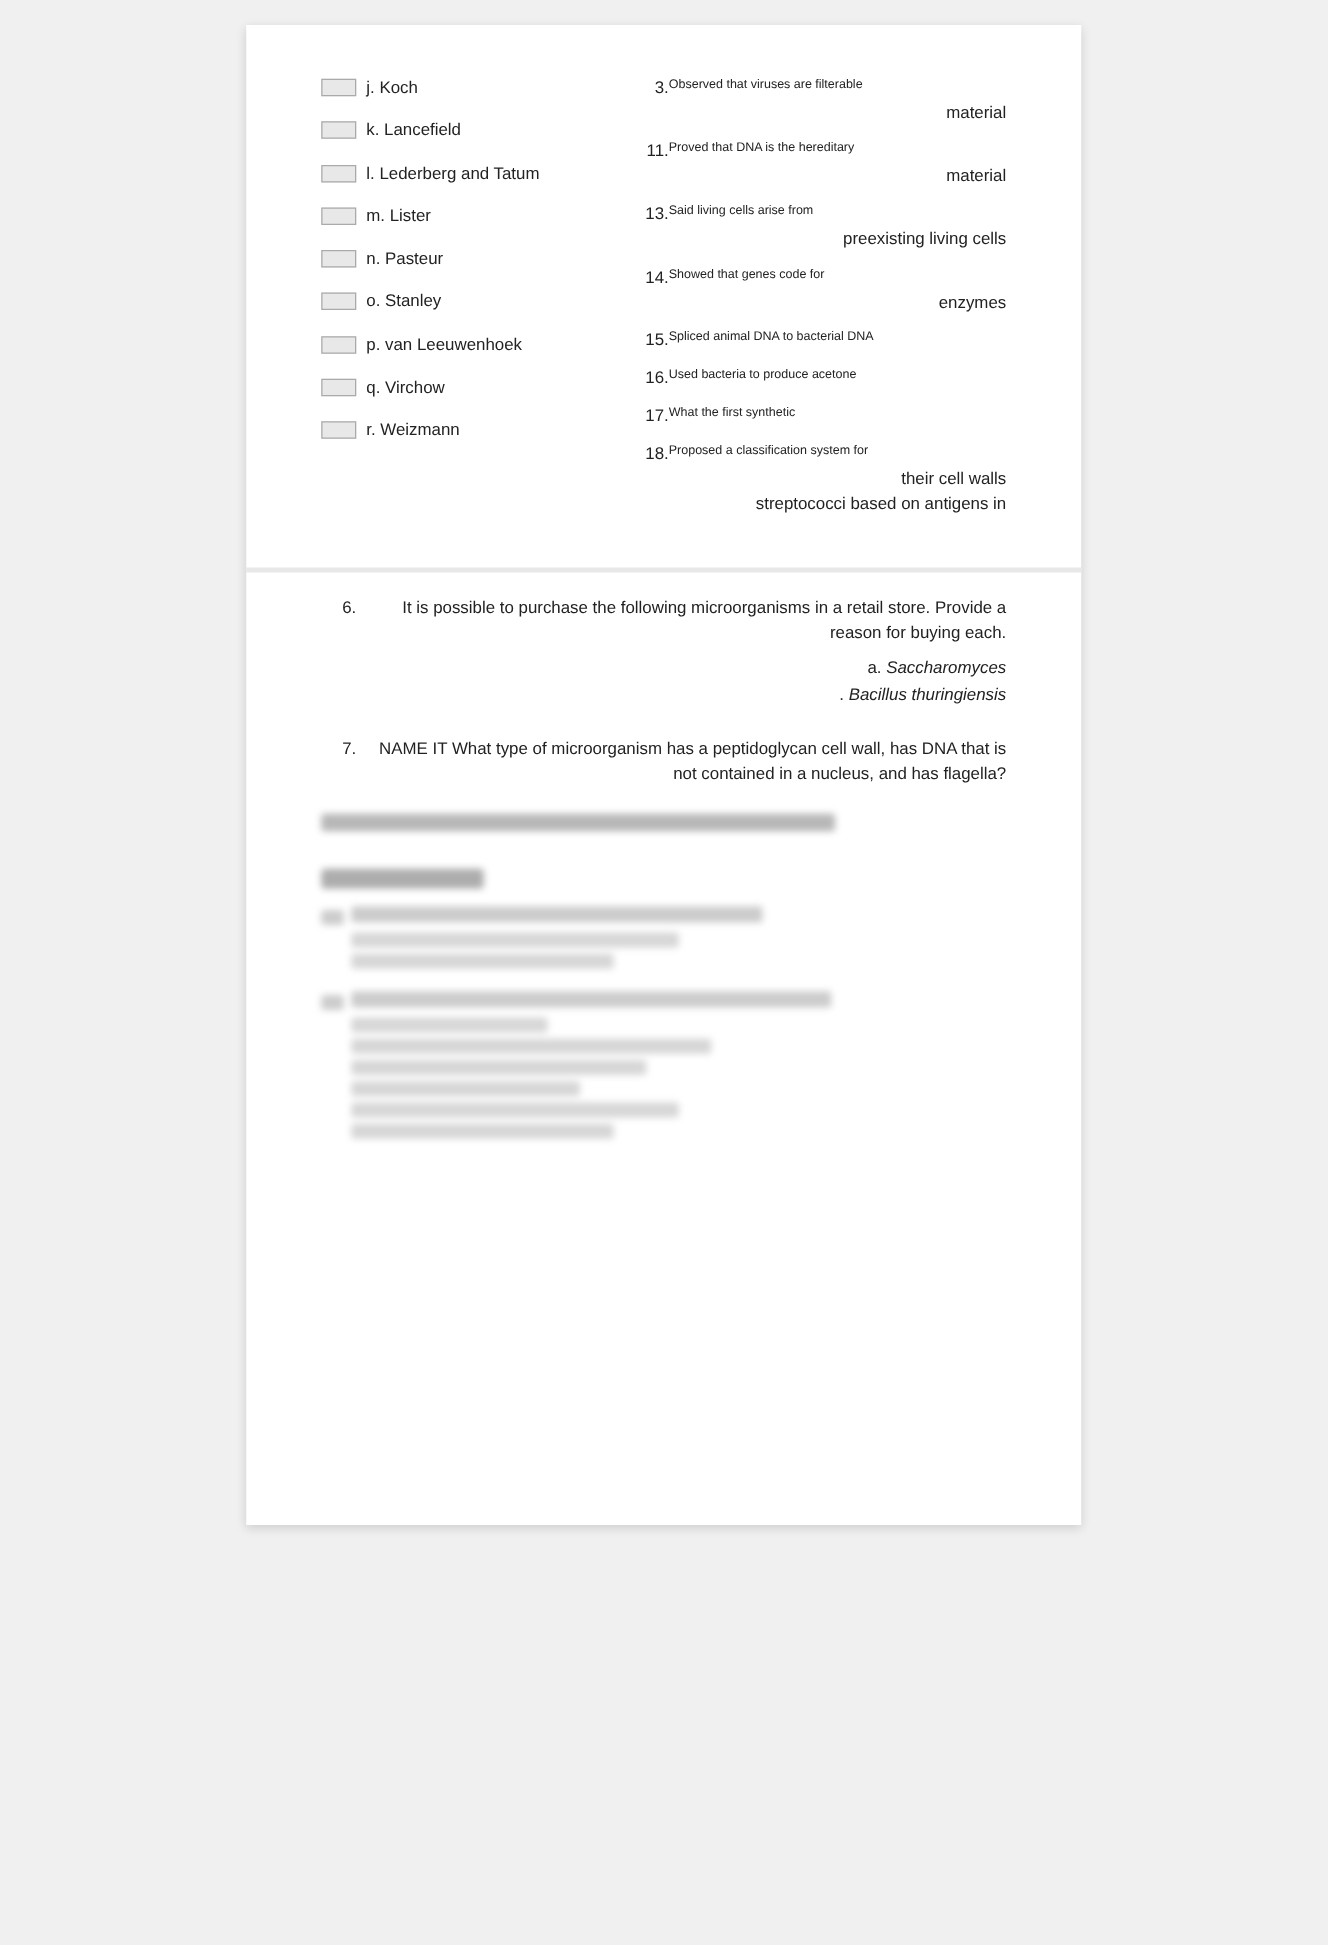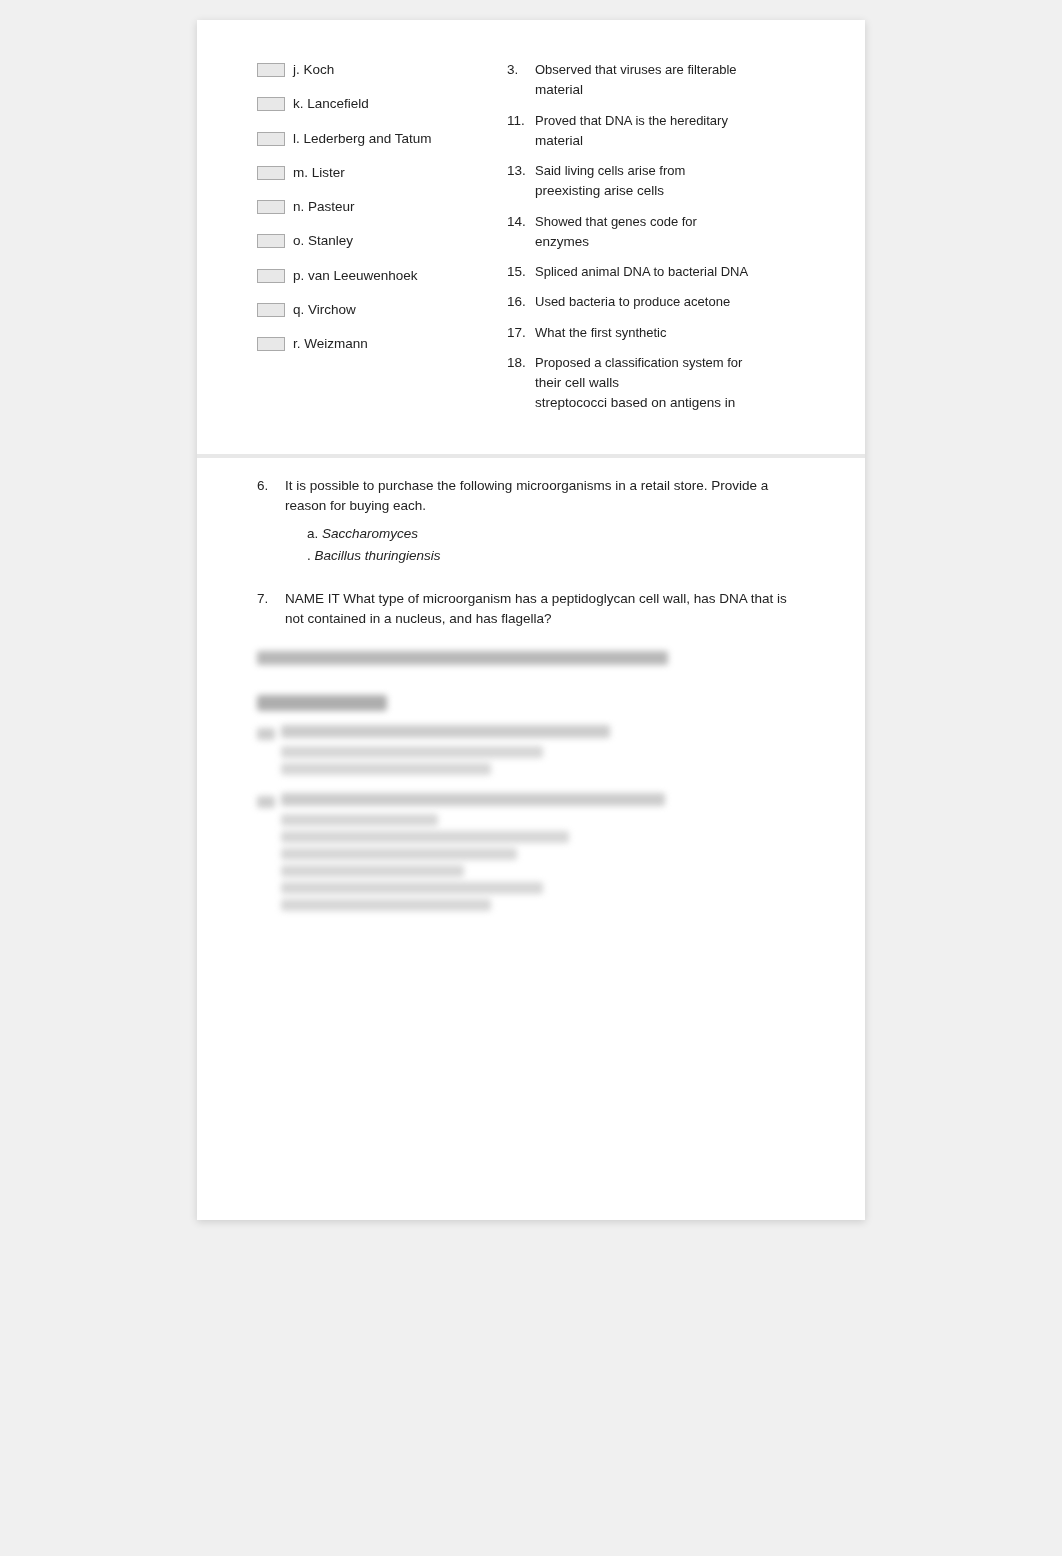--- a/index.html
+++ b/index.html
@@ -18,20 +18,21 @@
 
     .page {
       background: #ffffff;
       width: 668px;
       min-height: 1200px;
       padding: 40px 60px;
       box-shadow: 0 2px 8px rgba(0,0,0,0.15);
       font-size: 13.5px;
       line-height: 1.5;
       color: #222;
+      text-align: right;
     }
 
     .matching-section {
       display: flex;
       gap: 30px;
       margin-bottom: 30px;
     }
 
     .left-column {
       width: 220px;
@@ -71,21 +72,21 @@
       align-items: flex-start;
     }
 
     .num-label {
       min-width: 28px;
       flex-shrink: 0;
       font-size: 13.5px;
     }
 
     .num-text {
-      font-size: 13px;
+      font-size: 10px;
     }
 
     .num-indent {
       padding-left: 28px;
       font-size: 13.5px;
     }
 
     .question-section {
       margin-bottom: 22px;
     }
@@ -193,21 +194,21 @@
 
           <span class="num-text">Proved that DNA is the hereditary</span>
         </div>
         <div class="num-indent">material</div>
       </div>
       <div class="num-item">
         <div class="num-item-line">
           <span class="num-label">13.</span>
           <span class="num-text">Said living cells arise from</span>
         </div>
-        <div class="num-indent">preexisting arise cells</div>
+        <div class="num-indent">preexisting living cells</div>
       </div>
       <div class="num-item">
         <div class="num-item-line">
           <span class="num-label">14.</span>
           <span class="num-text">Showed that genes code for</span>
         </div>
         <div class="num-indent">enzymes</div>
       </div>
       <div class="num-item">
         <div class="num-item-line">

